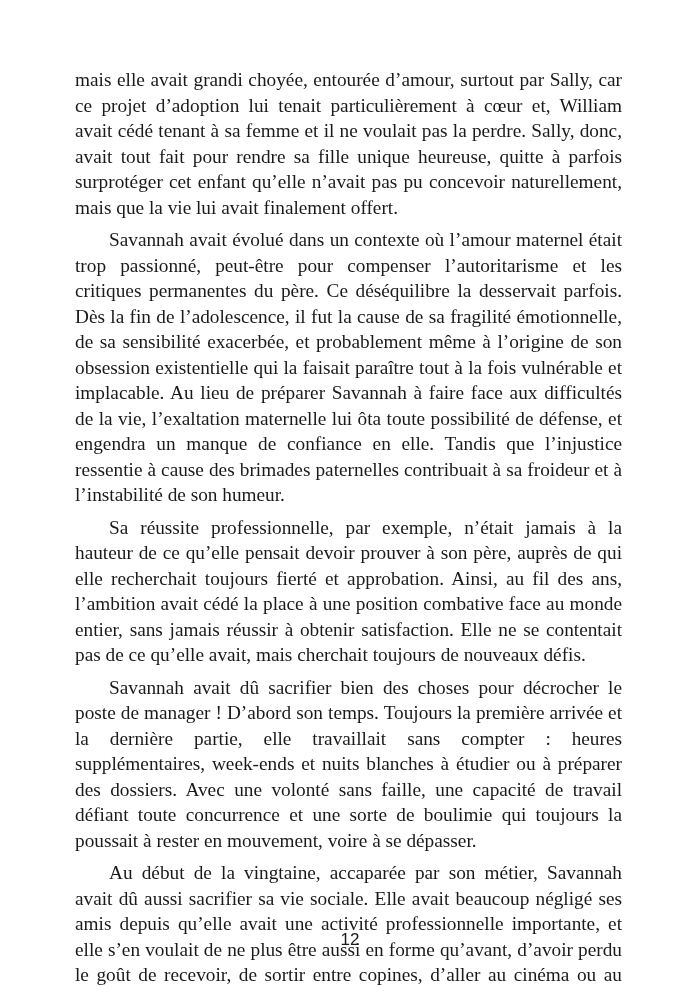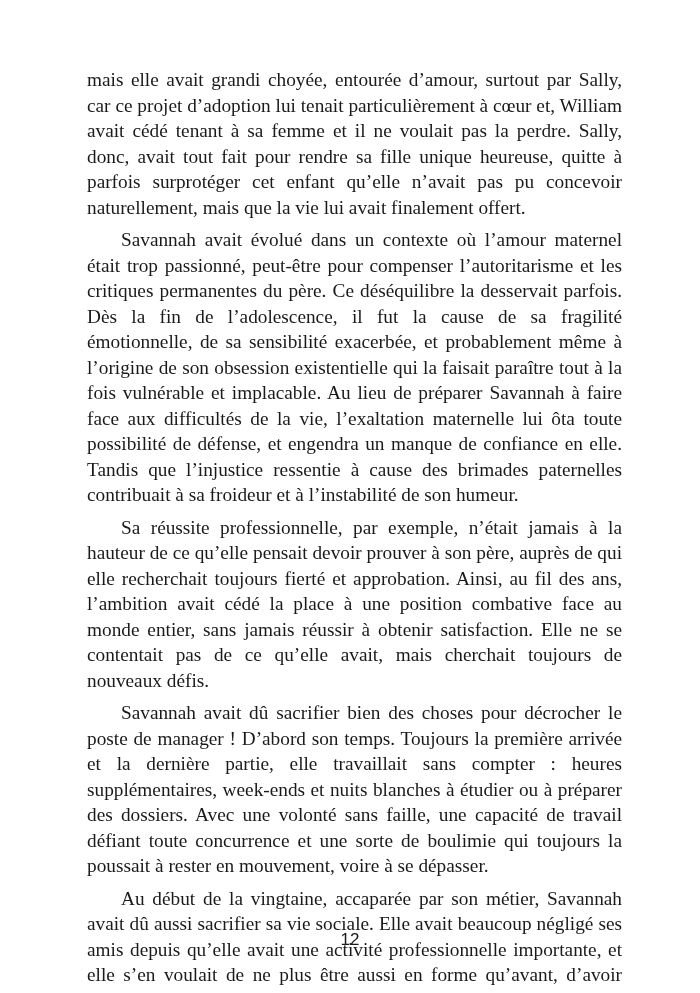--- a/index.html
+++ b/index.html
@@ -3,21 +3,21 @@
 <meta charset="utf-8">
 <style>
   html, body { margin: 0; padding: 0; background: #ffffff; }
   body { width: 700px; height: 993px; position: relative; overflow: hidden; }
   .page {
     position: absolute; left: 75px; top: 67px; width: 547px;
     font-family: "Liberation Serif", "DejaVu Serif", serif;
     font-size: 19.3px; line-height: 25.5px; color: #1a1a1a;
     text-align: justify; hyphens: manual;
   }
-  .page p { margin: 0 0 7px 12px; text-indent: 0; }
+  .page p { margin: 0 0 7px 0; text-indent: 0; }
   .page p.indent { text-indent: 34px; }
   .page p.first { text-align-last: left; }
   .pagenum {
     position: absolute; left: 0; width: 700px; top: 930px;
     text-align: center;
     font-family: Liberation Sans, sans-serif;
     font-size: 17px; color: #1a1a1a;
   }
 </style>
 </head>

